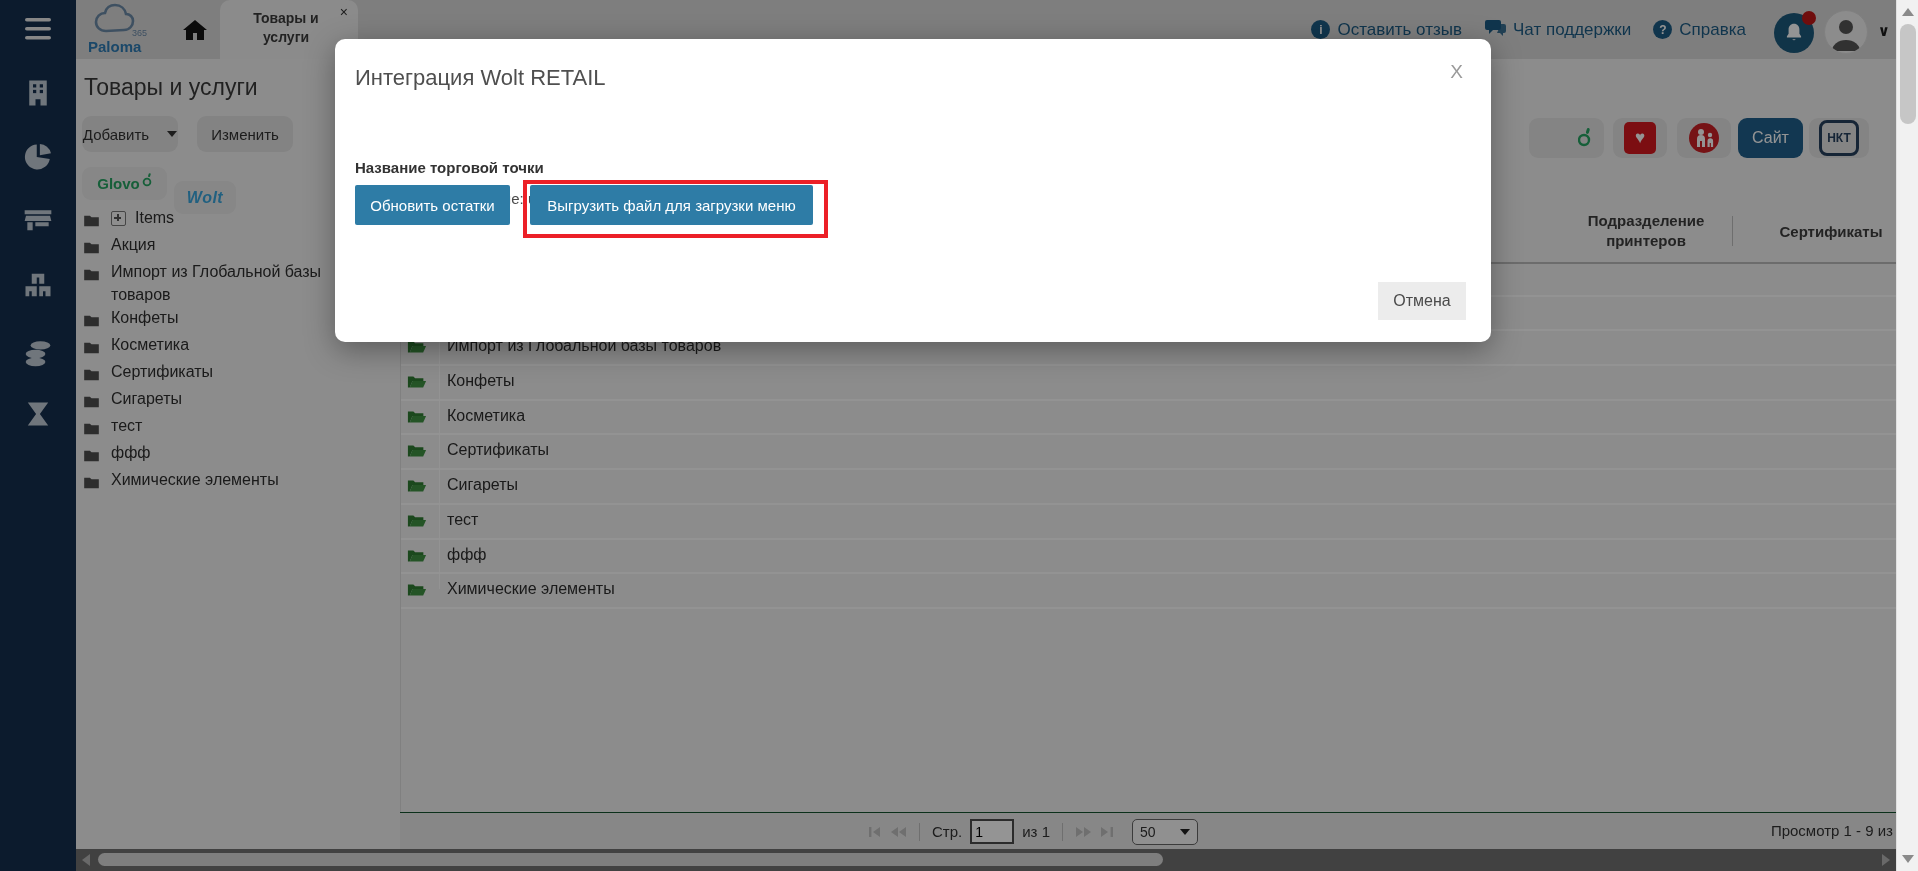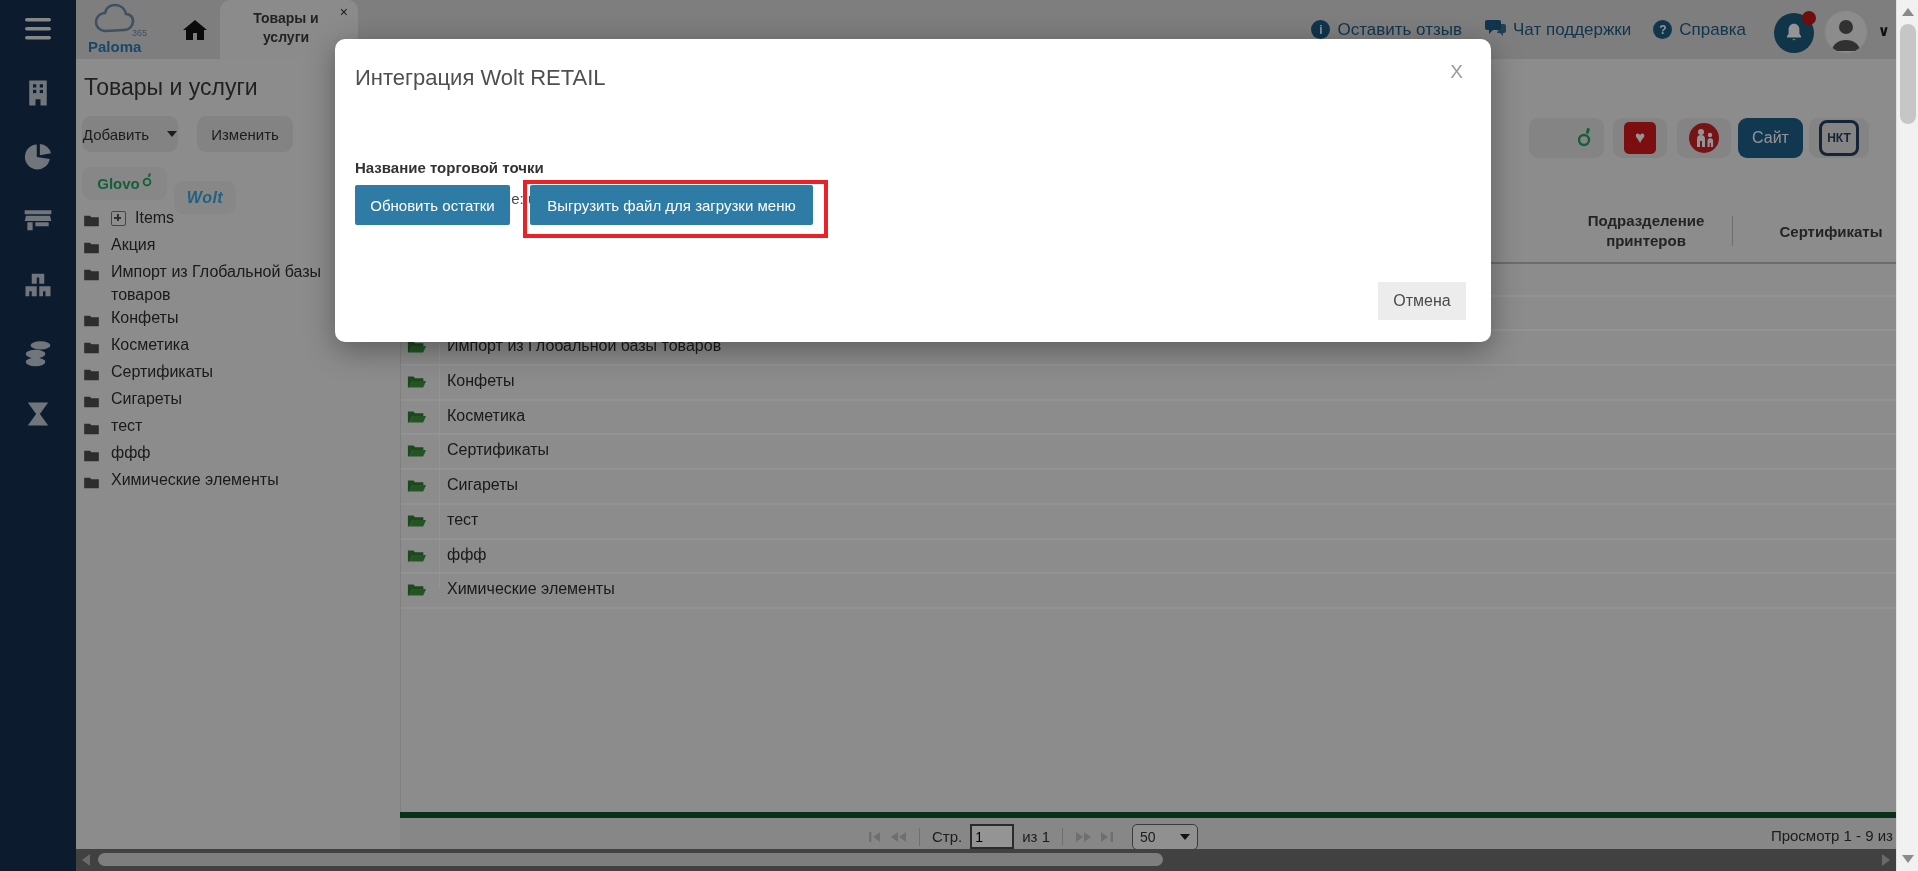--- a/index.html
+++ b/index.html
@@ -61,21 +61,21 @@
   .hcell{position:absolute;font-size:15px;font-weight:bold;color:#3d3d3d;text-align:center;line-height:20px;}
   #hdiv{position:absolute;left:1331px;top:16px;width:1px;height:30px;background:#bdbdbd;}
   #rows{position:absolute;left:0;top:150px;width:1496px;}
   .grow{height:32.7px;border-bottom:2px solid rgba(255,255,255,.85);position:relative;
         font-size:16px;color:#2e2e2e;}
   .grow .gf{position:absolute;left:6px;top:8px;}
   .grow .gl{position:absolute;left:46px;top:6px;white-space:nowrap;}
   #coldiv{position:absolute;left:38px;top:150px;width:1px;height:327px;background:rgba(255,255,255,.9);}
   
   #pager{left:400px;top:812px;width:1496px;height:37px;background:#e9e9e9;
-         border-top:6px solid #14532d;z-index:2;font-size:15px;color:#333;}
+         border-top:1px solid #14532d;z-index:2;font-size:15px;color:#333;}
   .pwrap{position:absolute;left:468px;top:0;height:37px;display:flex;align-items:center;gap:8px;}
   .psep{width:1px;height:18px;background:#c0c0c0;margin:0 4px;}
   .pgico{display:flex;align-items:center;}
   #pginput{width:34px;height:21px;border:2px solid #4a4a4a;background:#fff;font-size:14px;
            padding:0 3px;font-family:inherit;}
   #pgselect{width:50px;height:24px;border:1px solid #666;border-radius:5px;background:#f8f8f8;
             display:flex;align-items:center;justify-content:space-between;padding:0 7px;font-size:14px;}
   .selchev{width:0;height:0;border-left:5px solid transparent;border-right:5px solid transparent;
            border-top:6px solid #222;}
   #viewinfo{position:absolute;right:3px;top:9px;white-space:nowrap;}

